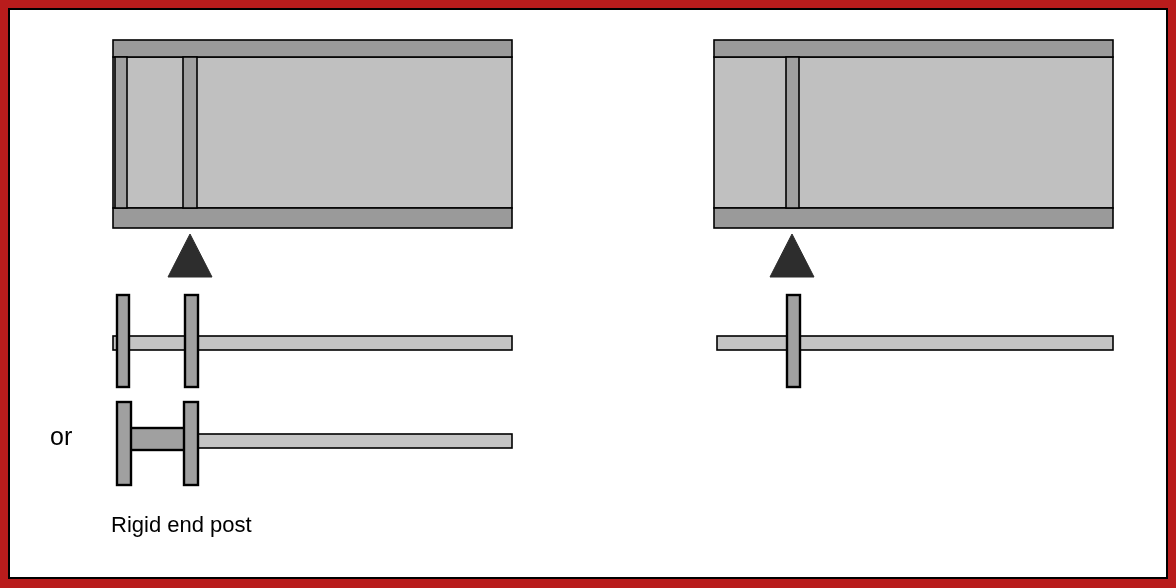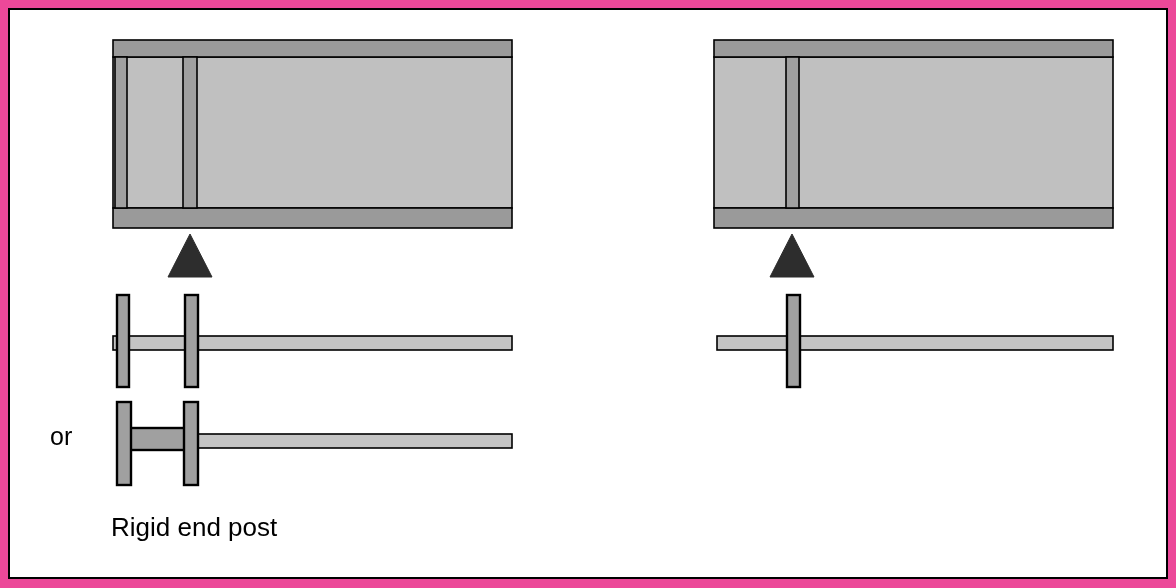--- a/index.html
+++ b/index.html
@@ -7,21 +7,21 @@
     padding: 0;
     background: #ffffff;
   }
   body {
     font-family: "Liberation Sans", sans-serif;
   }
   #figure-root {
     position: relative;
     width: 1176px;
     height: 588px;
-    background: #ec4899;
+    background: #b91c1c;
     overflow: hidden;
   }
   #figure-frame {
     position: absolute;
     left: 8px;
     top: 8px;
     width: 1160px;
     height: 571px;
     border: 2px solid #000000;
     box-sizing: border-box;
@@ -43,21 +43,21 @@
     line-height: 1;
   }
   #label-or {
     left: 50px;
     top: 424px;
     font-size: 25px;
   }
   #label-rigid-end-post {
     left: 111px;
     top: 514px;
-    font-size: 26px;
+    font-size: 22px;
   }
   #label-non-rigid-end-post {
     left: 725px;
     top: 420px;
     font-size: 26px;
   }
 </style>
 </head>
 <body>
 

